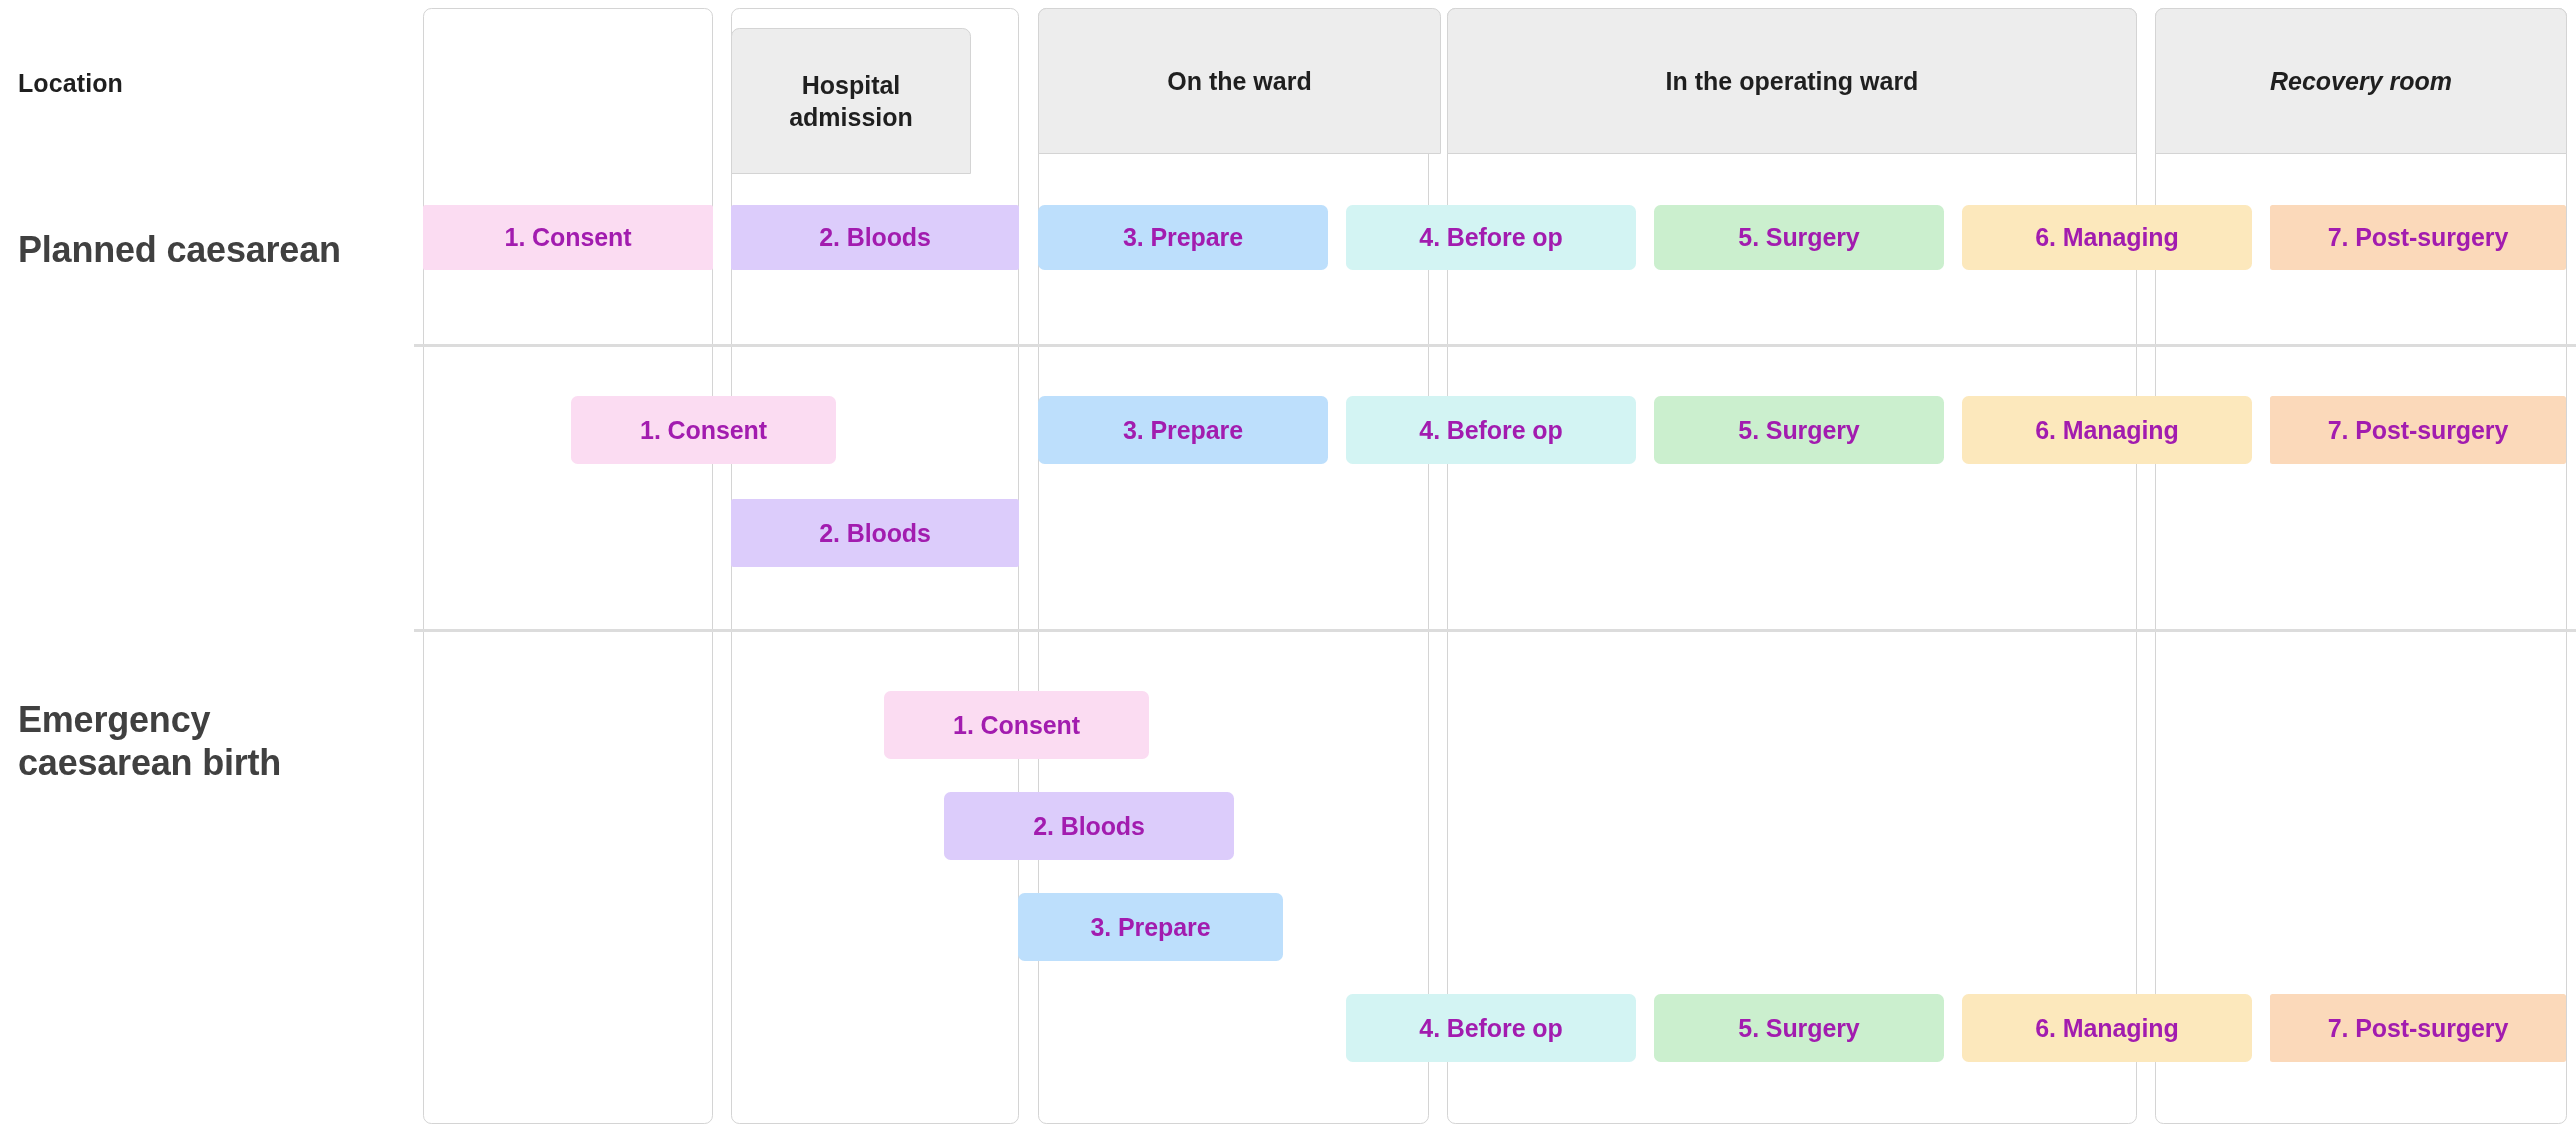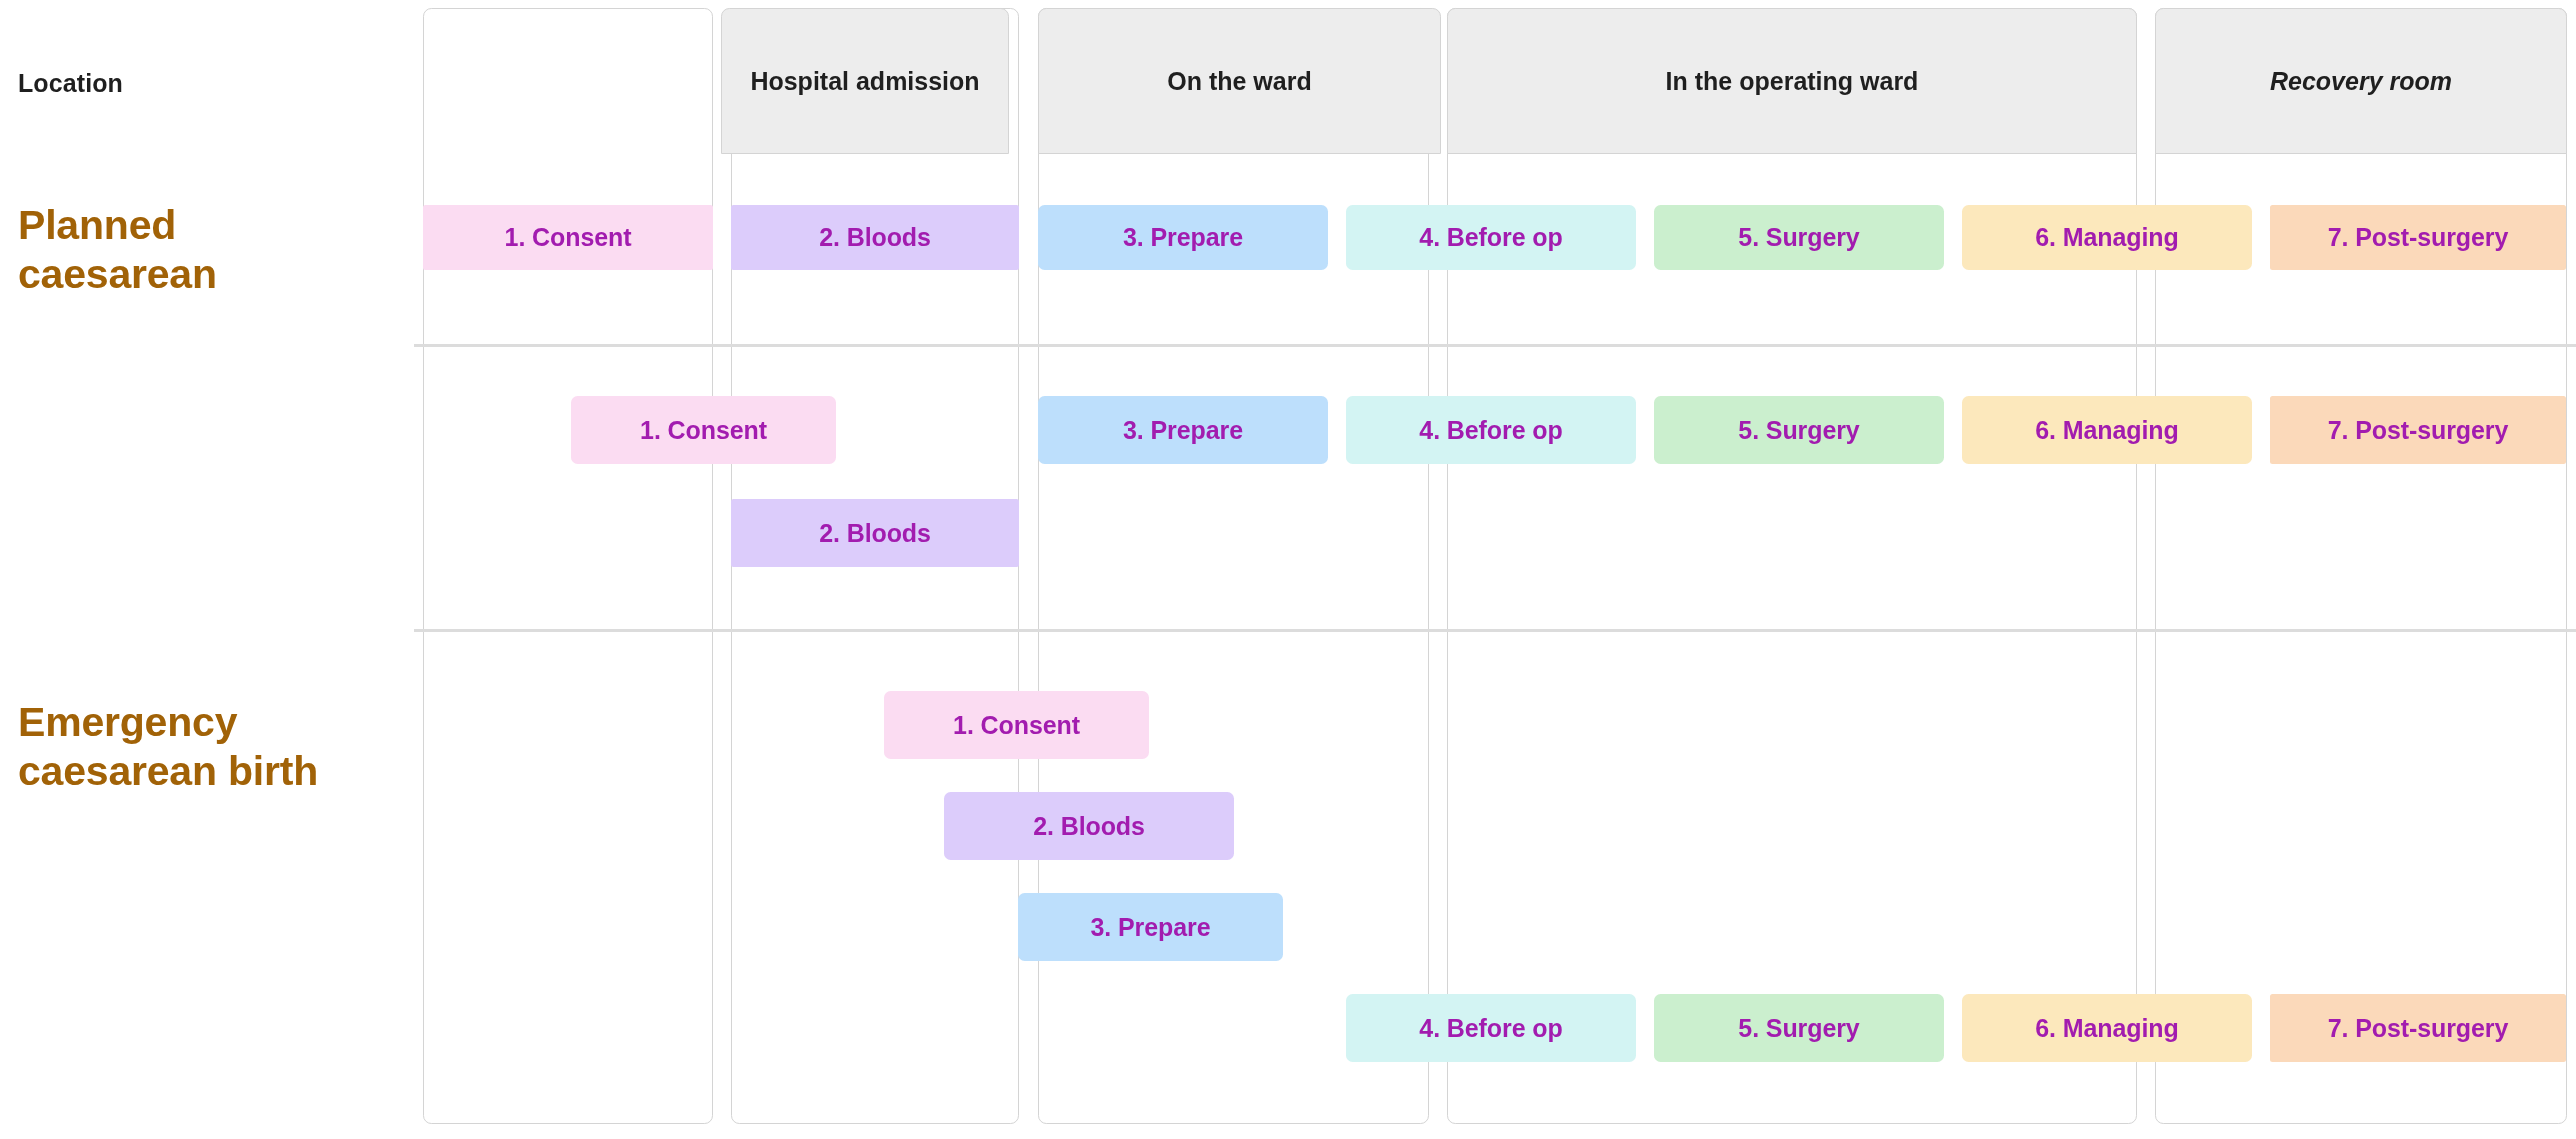--- a/index.html
+++ b/index.html
@@ -48,23 +48,23 @@
     font-size: 25px;
     font-weight: 700;
     color: #1f1f1f;
     letter-spacing: 0.1px;
   }
   #rowlabel-0 { top: 161px;  height: 178px; }
   #rowlabel-1 { top: 346px;  height: 282px; }
   #rowlabel-2 { top: 633px;  height: 493px; align-items: flex-start; padding-top: 65px; }
   #rowlabel-2 { height: 428px; }
   .rail-cell.row .txt {
-    font-size: 41px;
-    font-weight: 700;
-    color: #a16207;
+    font-size: 36px;
+    font-weight: 700;
+    color: #404040;
     letter-spacing: -0.2px;
     max-width: 364px;
   }
 
   
   #board {
     position: absolute;
     left: 414px;
     top: 0;
     width: 2162px;
@@ -158,21 +158,21 @@
 
     <div class="col-tube" style="left:9px;  width:290px;"></div>
     <div class="col-tube" style="left:317px; width:288px;"></div>
     <div class="col-tube" style="left:624px; width:391px;"></div>
     <div class="col-tube" style="left:1033px;width:690px;"></div>
     <div class="col-tube" style="left:1741px;width:412px;"></div>
 
     <div class="row-sep" style="top:344px;"></div>
     <div class="row-sep" style="top:629px;"></div>
 
-    <div class="col-head" style="left:307px; width:288px;">
+    <div class="col-head" style="left:317px; width:240px;margin-top:20px;">
       <span class="txt">Hospital admission</span>
     </div>
     <div class="col-head" style="left:624px; width:403px;">
       <span class="txt">On the ward</span>
     </div>
     <div class="col-head" style="left:1033px; width:690px;">
       <span class="txt">In the operating ward</span>
     </div>
     <div class="col-head" style="left:1741px; width:412px;font-style:italic;">
       <span class="txt">Recovery room</span>

